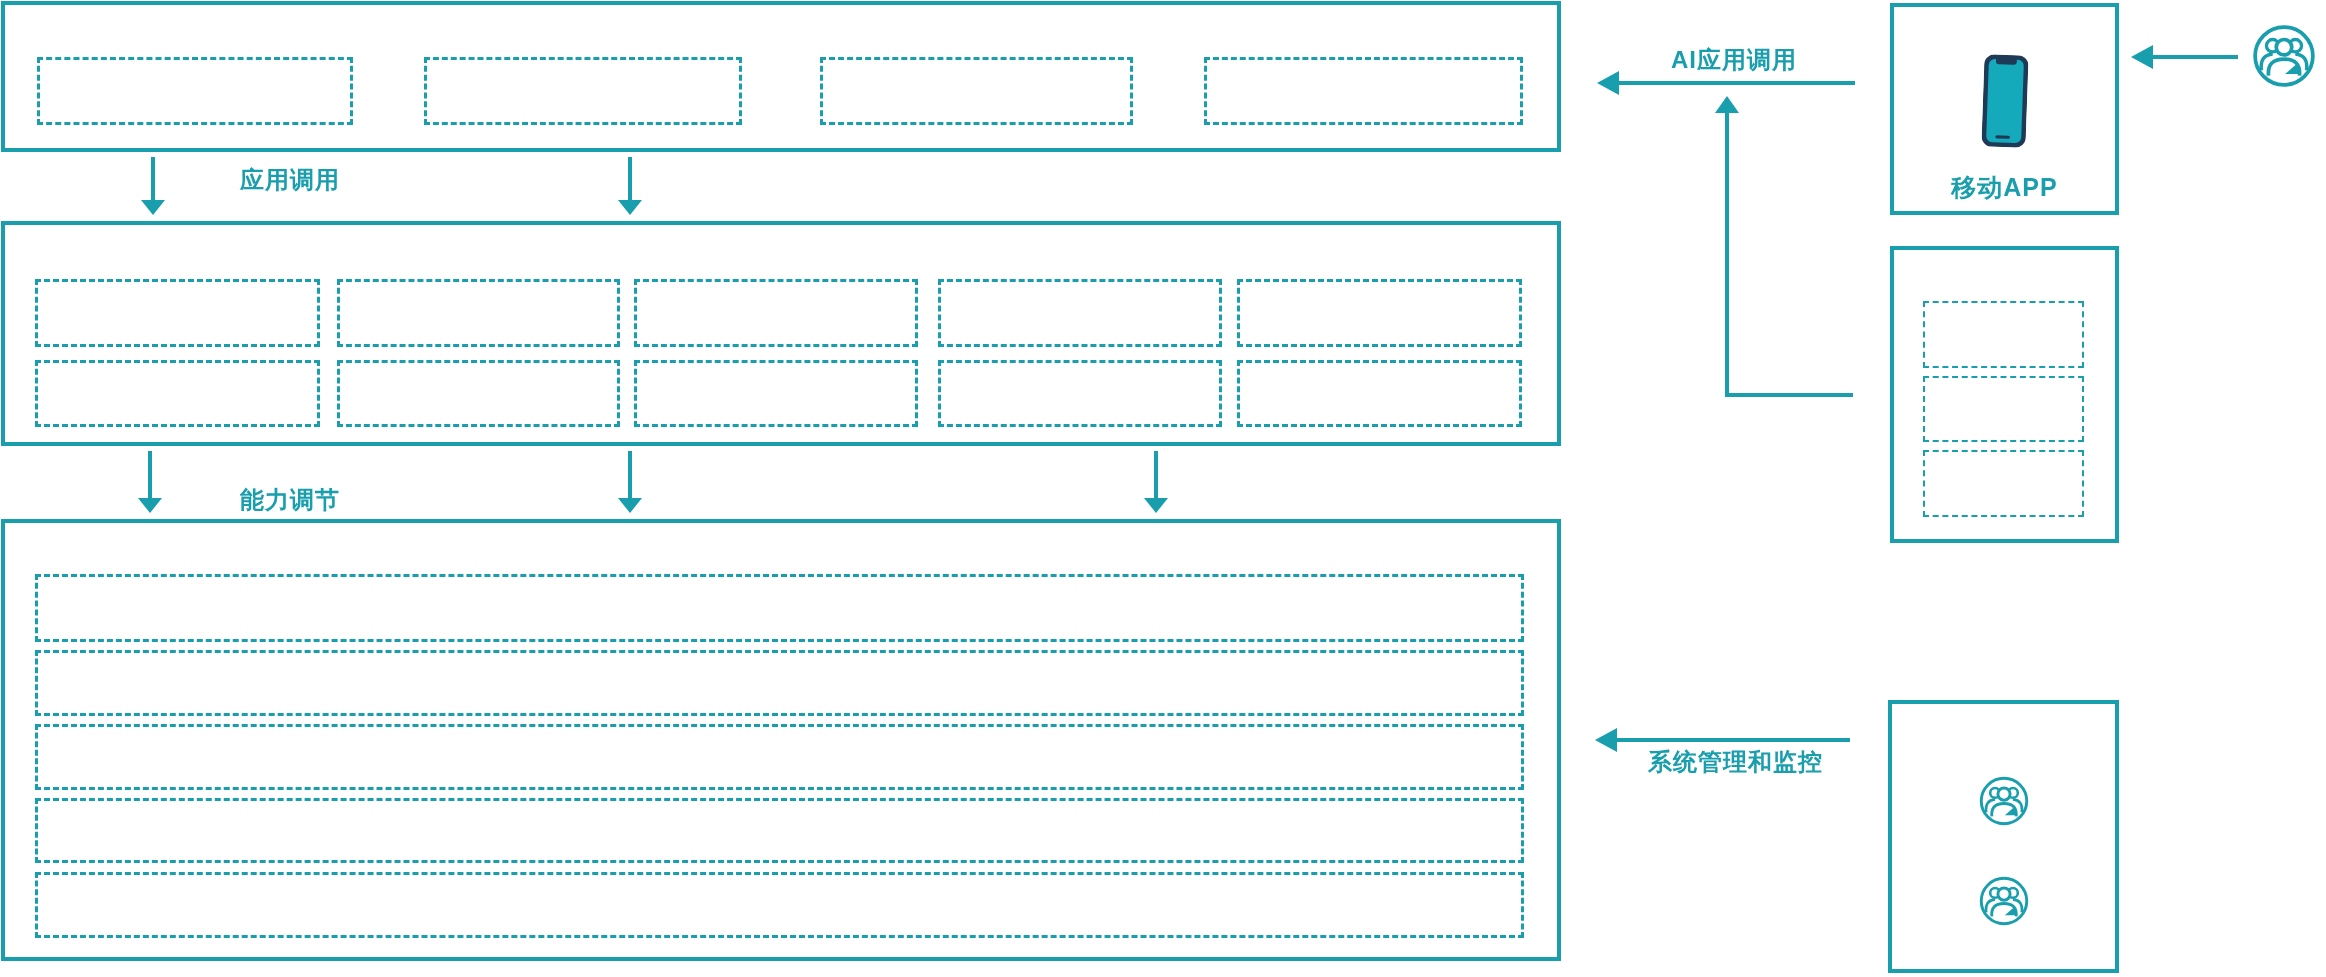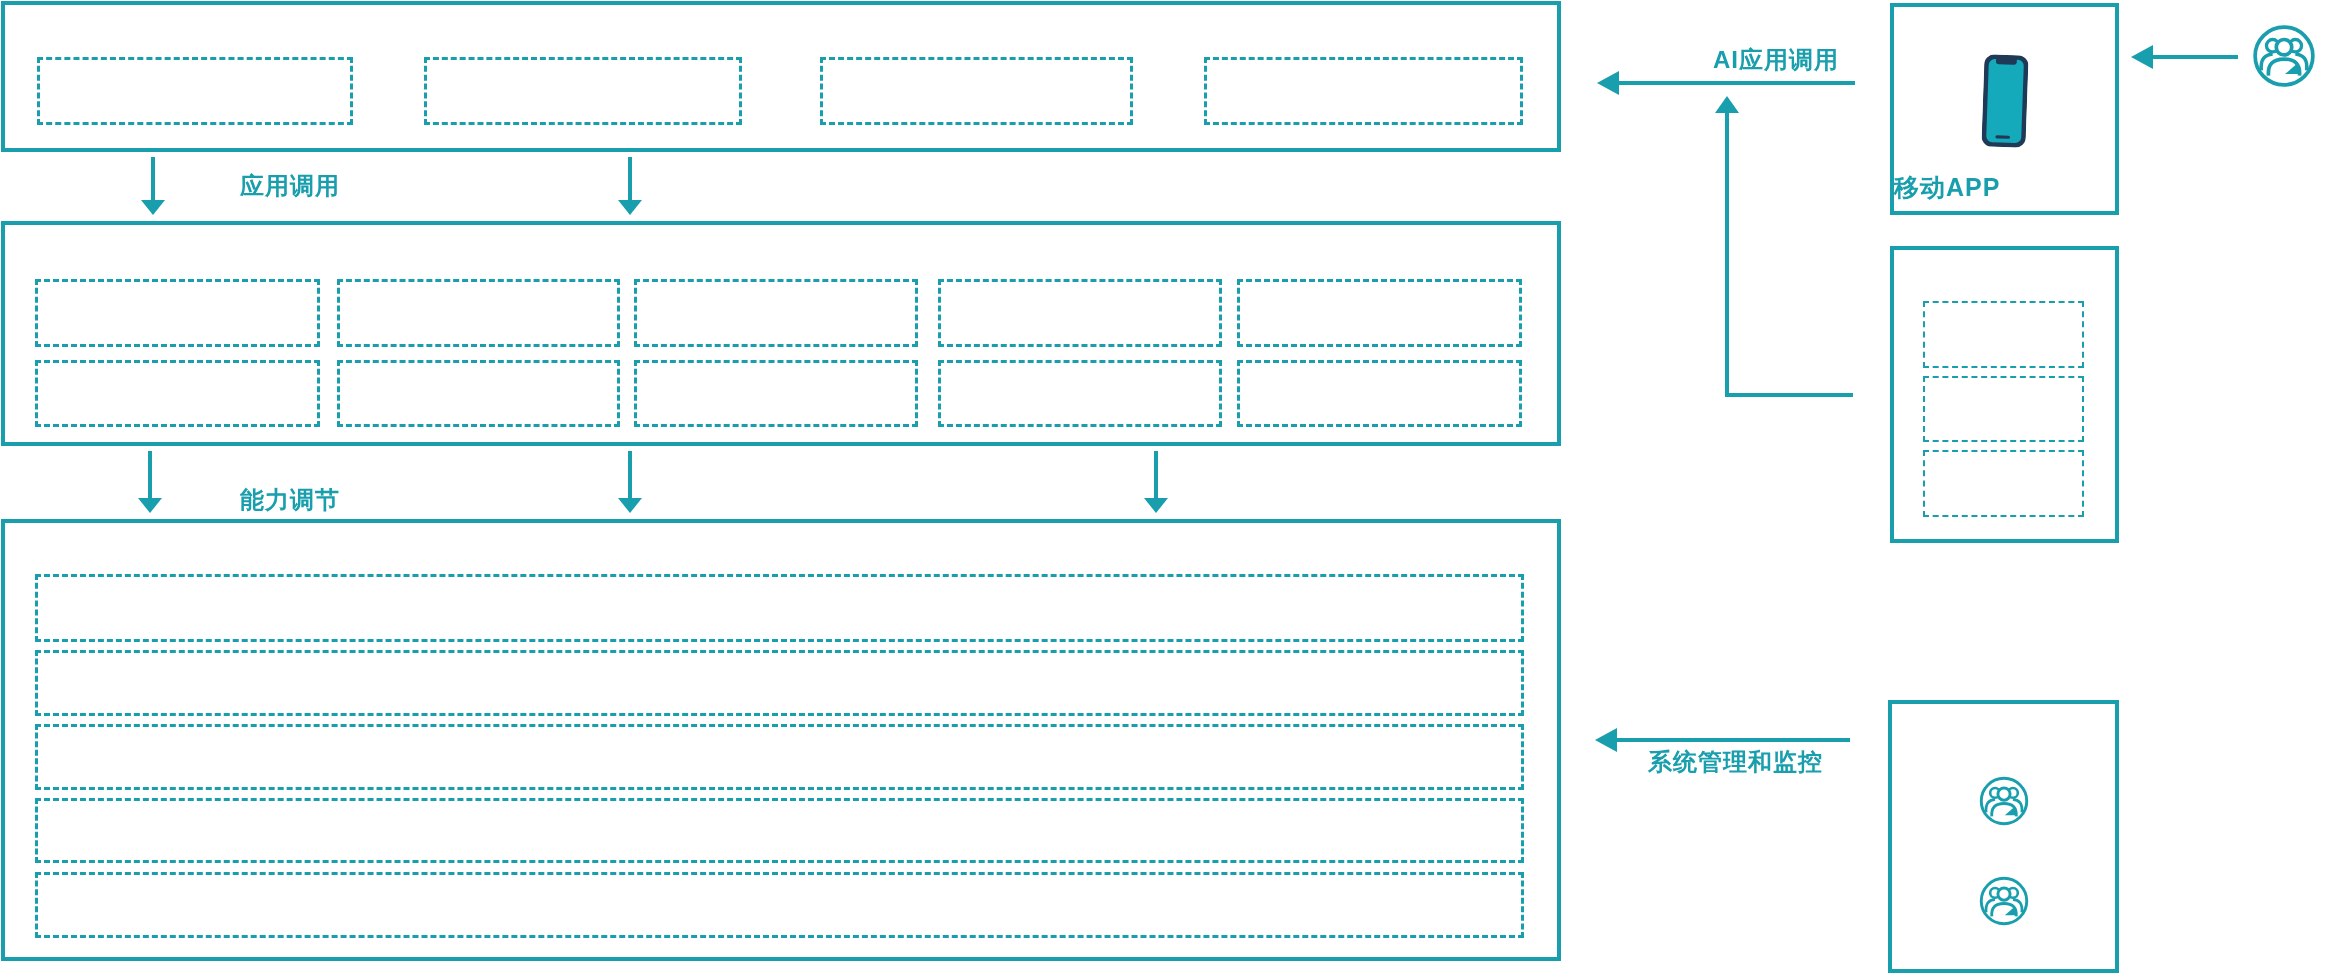--- a/index.html
+++ b/index.html
@@ -34,21 +34,21 @@
 
   
   .hleft{position:absolute;height:24px;}
   .hleft .line{position:absolute;left:20px;right:0;top:10px;height:4px;background:var(--teal);}
   .hleft .head{position:absolute;left:0;top:0;width:0;height:0;
     border-top:12px solid transparent;border-bottom:12px solid transparent;border-right:22px solid var(--teal);}
 
   .hline{position:absolute;height:4px;background:var(--teal);}
 
   .icon{position:absolute;color:var(--teal);}
-  .mobile-label{position:absolute;left:0;right:0;text-align:left;color:var(--teal);font-weight:700;font-size:25px;letter-spacing:1px;}
+  .mobile-label{position:absolute;left:0;right:0;text-align:center;color:var(--teal);font-weight:700;font-size:25px;letter-spacing:1px;}
   .phone{transform:rotate(2deg);}
 </style>
 </head>
 <body>
 
 <svg width="0" height="0" style="position:absolute">
   <defs>
     <g id="user-group">
       <circle cx="32" cy="32" r="28" fill="none" stroke="currentColor" stroke-width="3.6"></circle>
       <path d="M10,46 Q8.5,31 21,30" fill="none" stroke="currentColor" stroke-width="3.4"></path>
@@ -72,21 +72,21 @@
   </div>
 
   <div class="vdown" style="left:141px;top:157px;height:58px;">
     <div class="line"></div>
       <div class="head"></div>
   </div>
   <div class="vdown" style="left:618px;top:157px;height:58px;">
     <div class="line"></div>
       <div class="head"></div>
   </div>
-  <div class="lbl" style="left:240px;top:170px;">应用调用</div>
+  <div class="lbl" style="left:240px;top:164px;">应用调用</div>
 
   <div class="solid-box" style="left:1px;top:221px;width:1560px;height:225px;">
     <div class="dash" style="left:30px;top:54px;width:285px;height:68px;"></div>
     <div class="dash" style="left:332px;top:54px;width:283px;height:68px;"></div>
     <div class="dash" style="left:629px;top:54px;width:284px;height:68px;"></div>
     <div class="dash" style="left:933px;top:54px;width:284px;height:68px;"></div>
     <div class="dash" style="left:1232px;top:54px;width:285px;height:68px;"></div>
     <div class="dash" style="left:30px;top:135px;width:285px;height:67px;"></div>
     <div class="dash" style="left:332px;top:135px;width:283px;height:67px;"></div>
     <div class="dash" style="left:629px;top:135px;width:284px;height:67px;"></div>
@@ -146,21 +146,21 @@
 
   <div class="hleft" style="left:2131px;top:45px;width:107px;">
     <div class="line"></div>
       <div class="head"></div>
   </div>
 
   <div class="hleft" style="left:1597px;top:71px;width:258px;">
     <div class="line"></div>
       <div class="head"></div>
   </div>
-  <div class="lbl" style="left:1713px;top:44px;">AI应用调用</div>
+  <div class="lbl" style="left:1671px;top:44px;">AI应用调用</div>
   <div class="vup" style="left:1715px;top:96px;height:299px;">
     <div class="head"></div>
       <div class="line"></div>
   </div>
   <div class="hline" style="left:1725px;top:393px;width:128px;"></div>
 
   <div class="hleft" style="left:1595px;top:728px;width:255px;">
     <div class="line"></div>
       <div class="head"></div>
   </div>

